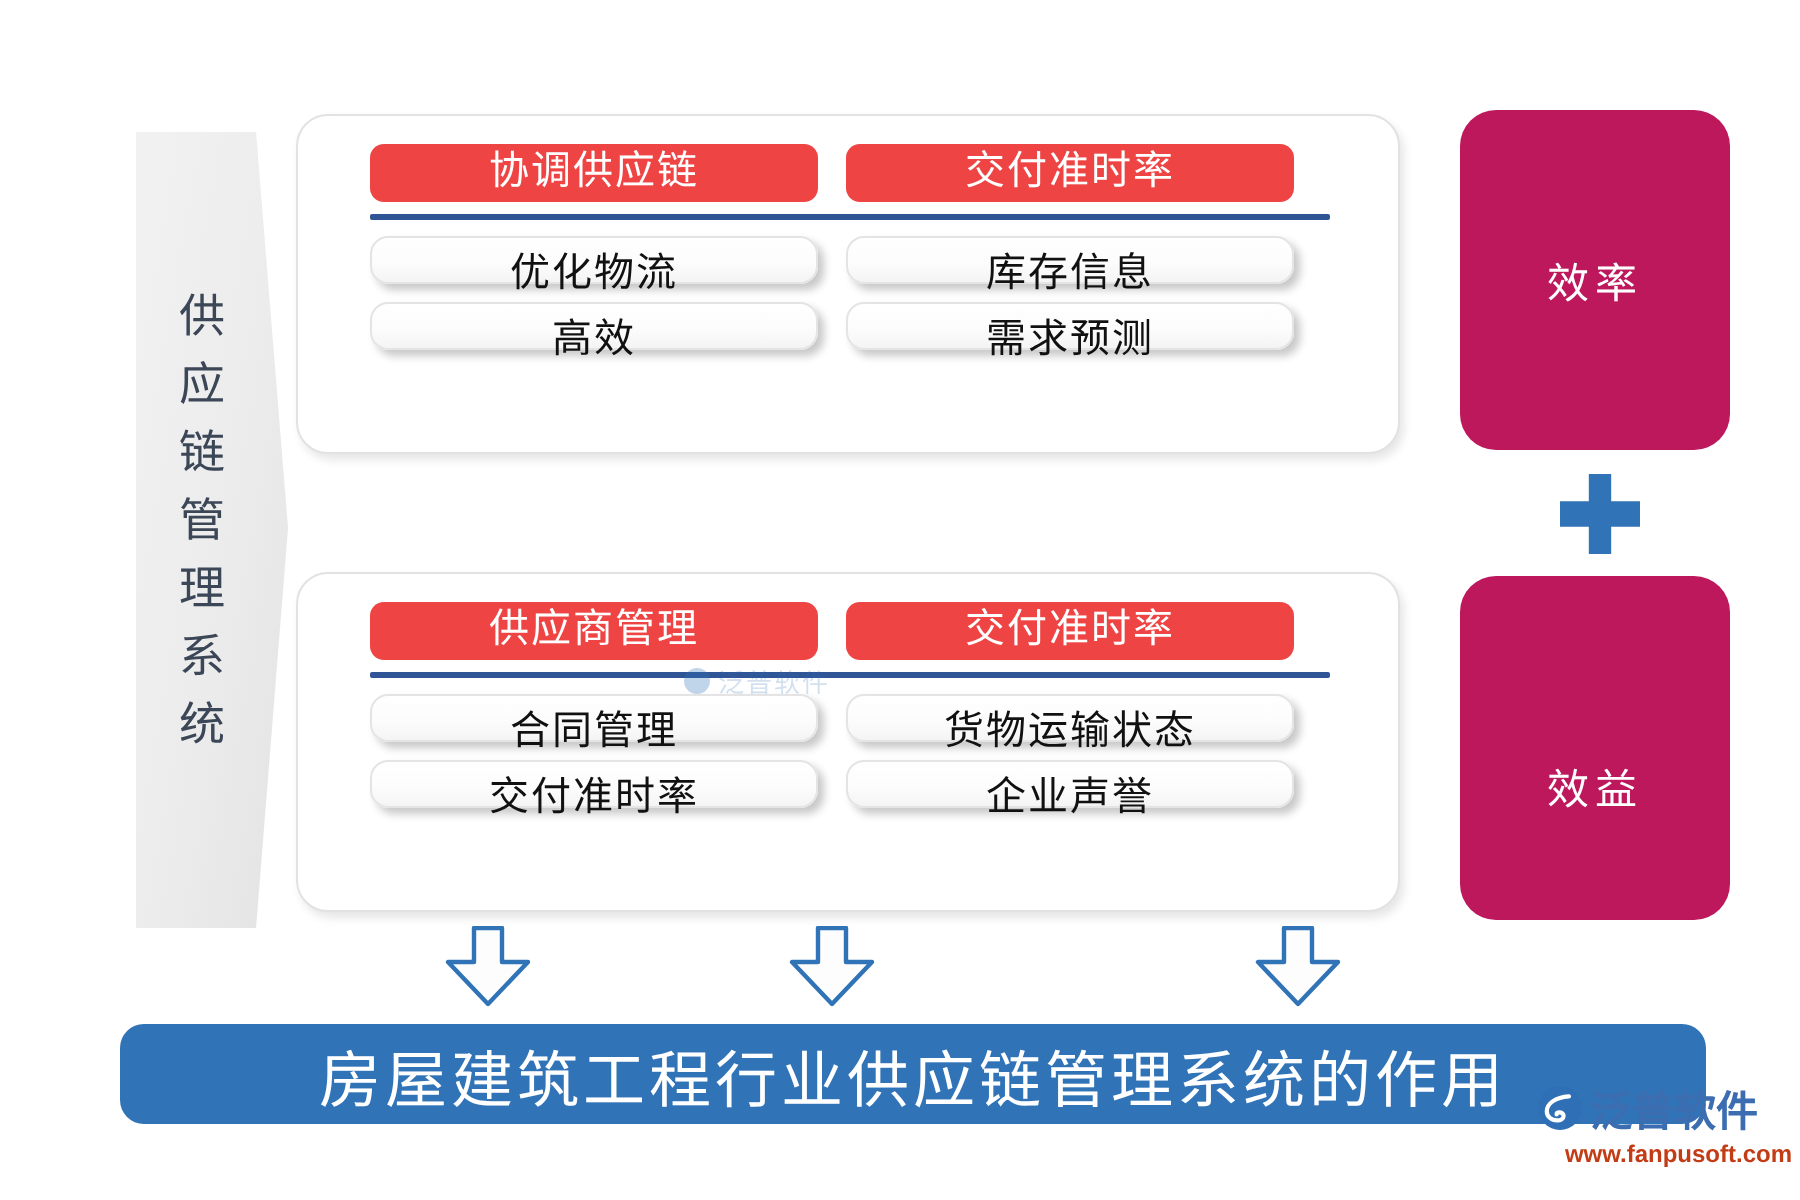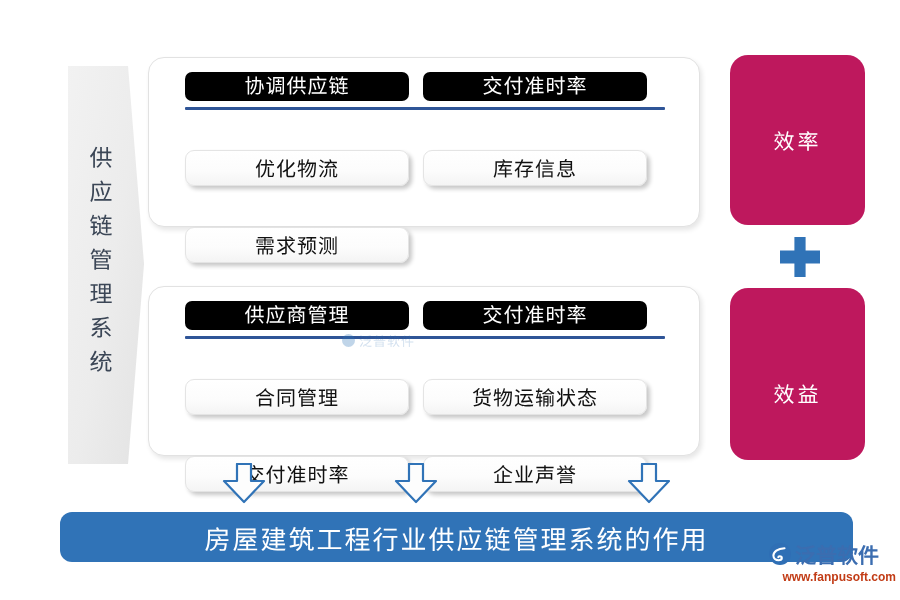--- a/index.html
+++ b/index.html
@@ -71,21 +71,21 @@
     width: 480px;
   }
 
   .head-row {
     display: flex;
     gap: 14px;
   }
   .head-pill {
     width: 224px;
     height: 29px;
-    background: #000000;
+    background: #ef4444;
     border-radius: 7px;
     color: #ffffff;
     font-size: 20px;
     line-height: 29px;
     text-align: center;
     letter-spacing: 1px;
     font-family: "Liberation Serif", "DejaVu Serif", serif;
     box-sizing: border-box;
     white-space: nowrap;
   }
@@ -97,34 +97,33 @@
     border-radius: 1px;
   }
 
   .item-grid {
     margin-top: 8px;
     display: grid;
     grid-template-columns: 224px 224px;
     grid-gap: 9px 14px;
   }
   .item-box {
-    height: 36px;
+    height: 24px;
     background: linear-gradient(180deg, #ffffff 0%, #fcfcfc 58%, #f4f4f4 100%);
     border: 1px solid #e4e4e4;
     border-radius: 9px;
     box-shadow: 3px 3px 4px rgba(0,0,0,0.22);
     color: #111111;
     font-size: 20px;
     line-height: 36px;
     text-align: center;
     box-sizing: border-box;
     letter-spacing: 1px;
     font-family: "Liberation Serif", "DejaVu Serif", serif;
     white-space: nowrap;
-    margin-top: 32px;
   }
 
   
   .outcome-box {
     position: absolute;
     left: 730px;
     width: 135px;
     background: #be185d;
     border-radius: 18px;
     color: #ffffff;
@@ -171,21 +170,21 @@
   
   #bottom-banner {
     position: absolute;
     left: 60px;
     top: 512px;
     width: 793px;
     height: 50px;
     background: #3073b7;
     border-radius: 12px;
     color: #ffffff;
-    font-size: 26px;
+    font-size: 31px;
     letter-spacing: 2px;
     display: flex;
     align-items: center;
     justify-content: center;
     font-family: "Liberation Serif", "DejaVu Serif", serif;
     box-sizing: border-box;
     white-space: nowrap;
   }
 
   
@@ -254,20 +253,21 @@
   <div class="group-panel" id="group-top">
     <div class="group-inner">
       <div class="head-row">
         <div class="head-pill">协调供应链</div>
         <div class="head-pill">交付准时率</div>
       </div>
       <div class="head-rule"></div>
       <div class="item-grid">
         <div class="item-box">优化物流</div>
         <div class="item-box">库存信息</div>
+        <div class="item-box">高效</div>
         <div class="item-box">需求预测</div>
       </div>
     </div>
   </div>
 
   <div class="group-panel" id="group-bottom">
     <div class="group-inner">
       <div class="head-row">
         <div class="head-pill">供应商管理</div>
         <div class="head-pill">交付准时率</div>

